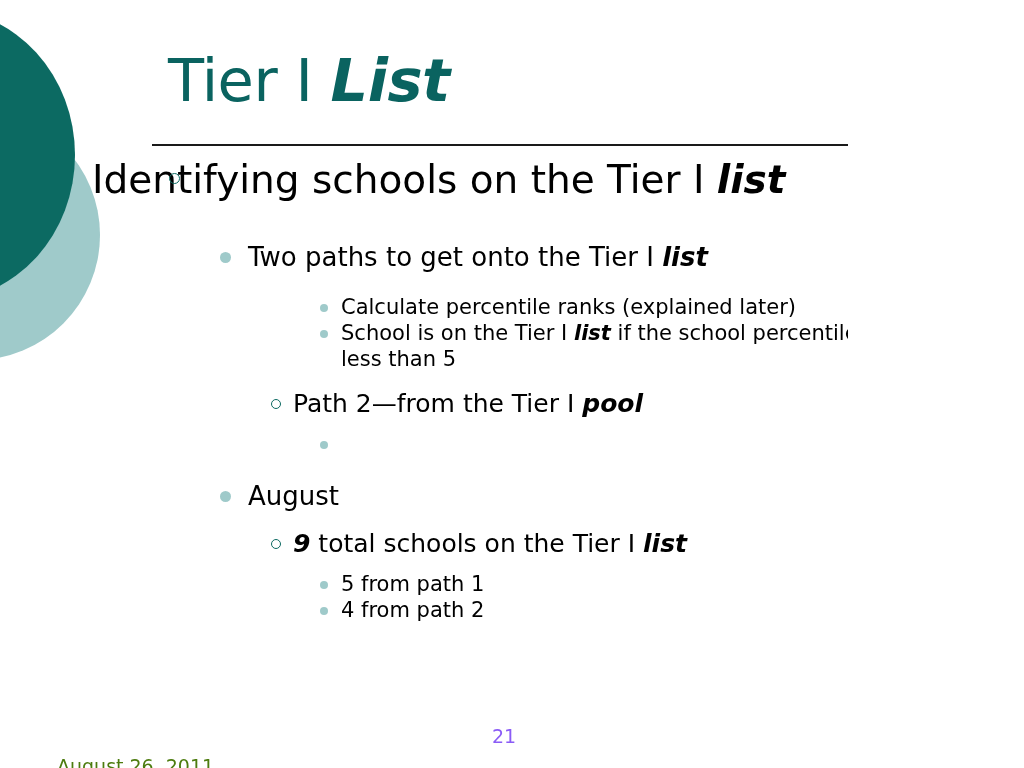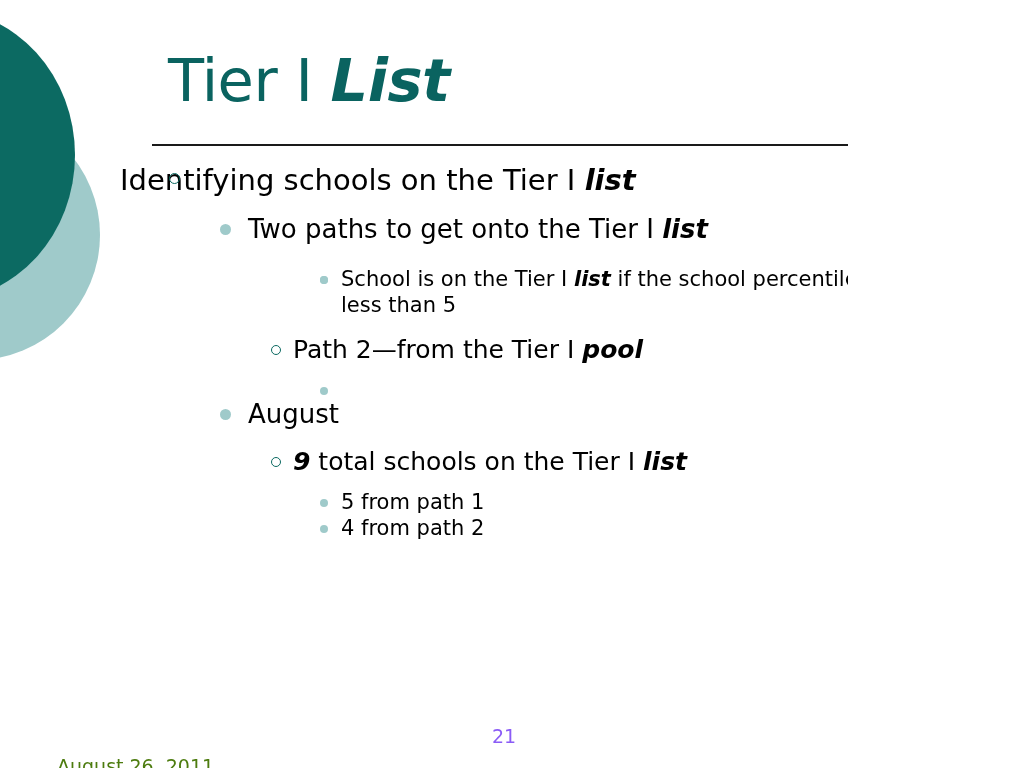--- a/index.html
+++ b/index.html
@@ -80,36 +80,36 @@
   }
   .bullet-text {
     display: block;
     color: #000000;
   }
   .bullet-text .b-em { font-weight: bold; font-style: italic; }
 
   
   .lvl1 { margin-bottom: 2px; }
   .lvl1 > .bullet-text {
-    margin-left: 120px;
-    font-size: 29px;
+    margin-left: 92px;
+    font-size: 39px;
     line-height: 40px;
   }
   .lvl1 > .bullet-mark {
     left: 169px;
     top: 13px;
     width: 11px;
     height: 11px;
     border: 1.6px solid #0C6A62;
     border-radius: 50%;
     box-sizing: border-box;
   }
 
   
-  .lvl2 { margin-bottom: 2px; }
+  .lvl2 { margin-bottom: 2px; margin-top: 28px; }
   .lvl2 > .bullet-text {
     margin-left: 248px;
     font-size: 26px;
     line-height: 38px;
   }
   .lvl2 > .bullet-mark {
     left: 220px;
     top: 14px;
     width: 11px;
     height: 11px;
@@ -199,20 +199,21 @@
       </div>
       <div class="gap-sm"></div>
       <div class="bullet-row lvl2">
         <span class="bullet-mark"></span>
         <span class="bullet-text"><span>Two paths to get onto the Tier I </span><span class="b-em">list</span></span>
       </div>
       <div class="gap-sm"></div>
       <div class="gap-sm"></div>
       <div class="bullet-row lvl4">
         <span class="bullet-mark"></span>
+        <span class="bullet-text"><span>Calculate percentile ranks (explained later)</span></span>
       </div>
       <div class="" style="height: 0px;"></div>
       <div class="bullet-row lvl4">
         <span class="bullet-mark"></span>
         <span class="bullet-text"><span>School is on the Tier I </span><span class="b-em">list</span><span> if the school percentile rank is less than 5</span></span>
       </div>
       <div class="gap-md"></div>
       <div class="bullet-row lvl3">
         <span class="bullet-mark"></span>
         <span class="bullet-text"><span>Path 2—from the Tier I </span><span class="b-em">pool</span></span>

